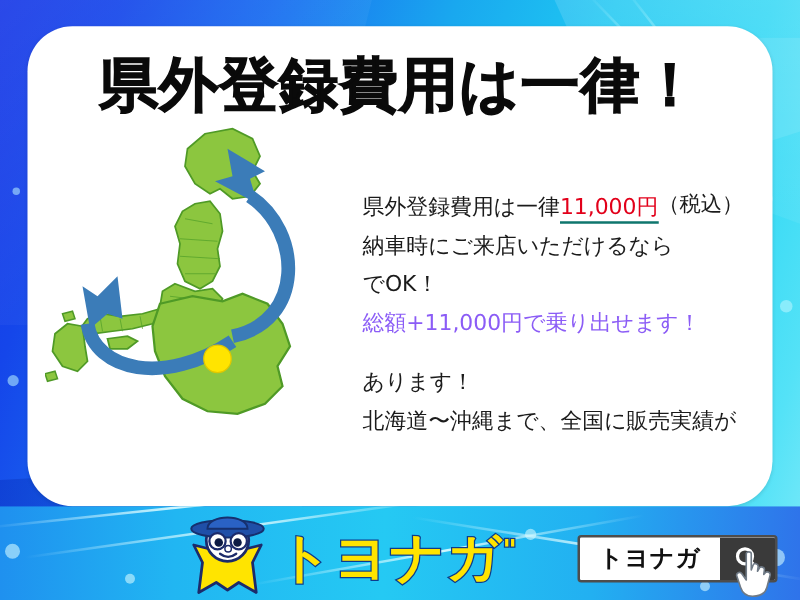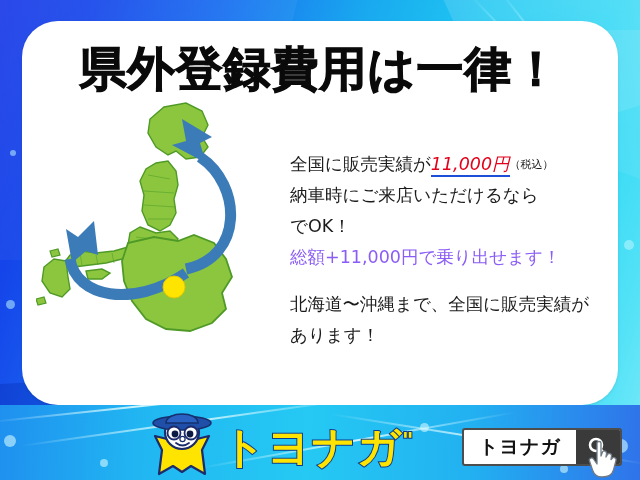--- a/index.html
+++ b/index.html
@@ -124,26 +124,25 @@
     width: 320px;
     font-size: 17.5px;
     line-height: 31px;
     color: #1b1b1b;
     font-family: "DejaVu Sans", "Liberation Sans", sans-serif;
   }
   .copy .ln { white-space: nowrap; }
   .gap { height: 16px; }
   .price {
     color: #e2001a;
-    border-bottom: 2px solid #1d4ed8;
+    border-bottom: 2px solid #0f766e;
     padding-bottom: 1px;
-    font-style: italic;
   }
   .tax {
-    font-size: 11px;
+    font-size: 17px;
     color: #1b1b1b;
     vertical-align: 2px;
   }
   .redline { color: #8b5cf6; }
 
   
   .bottombar {
     position: absolute;
     left: 0; right: 0;
     bottom: 0;
@@ -307,28 +306,28 @@
 
           <path d="M36 162 L30 128 L42 136 L58 120 L62 154 L50 150 Z" fill="#3b7cb8"></path>
         </g>
 
         <circle cx="138" cy="186" r="11" fill="#ffe400" stroke="#e0c700" stroke-width="1"></circle>
       </svg>
     </div>
 
     <div class="copy">
       <div class="ln">
-        <span>全国に販売実績が</span><span class="price">11,000円</span><span class="tax">（税込）</span>
+        <span>県外登録費用は一律</span><span class="price">11,000円</span><span class="tax">（税込）</span>
       </div>
       <div class="ln">納車時にご来店いただけるなら</div>
       <div class="ln">でOK！</div>
       <div class="ln redline">総額+11,000円で乗り出せます！</div>
       <div class="gap"></div>
+      <div class="ln">あります！</div>
       <div class="ln">北海道〜沖縄まで、全国に販売実績が</div>
-      <div class="ln">あります！</div>
     </div>
   </div>
 
   <div class="bottombar">
     <div class="bb-bg"></div>
 
     <div class="bb-streak" style="left:-10px; top:16px; width:300px; transform:rotate(-6deg);"></div>
     <div class="bb-streak" style="left:20px; top:40px; width:340px; transform:rotate(-8deg);"></div>
     <div class="bb-streak" style="left:200px; top:62px; width:320px; transform:rotate(-10deg);"></div>
     <div class="bb-streak" style="left:330px; top:8px; width:320px; transform:rotate(9deg);"></div>

